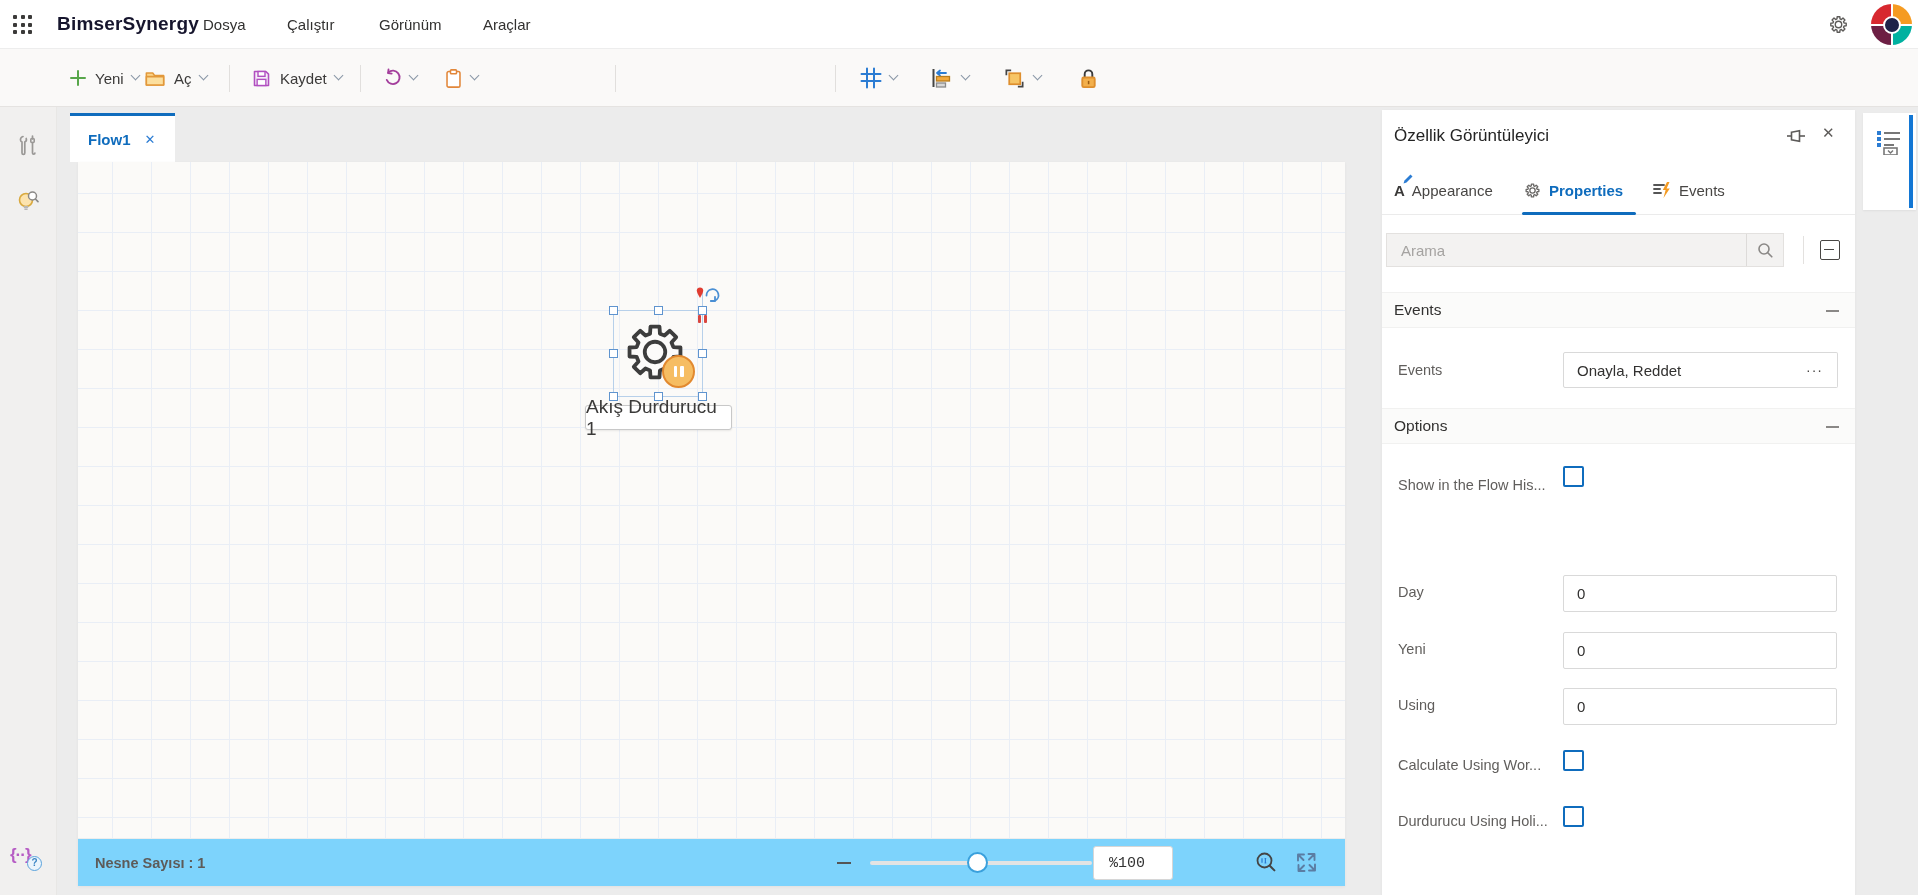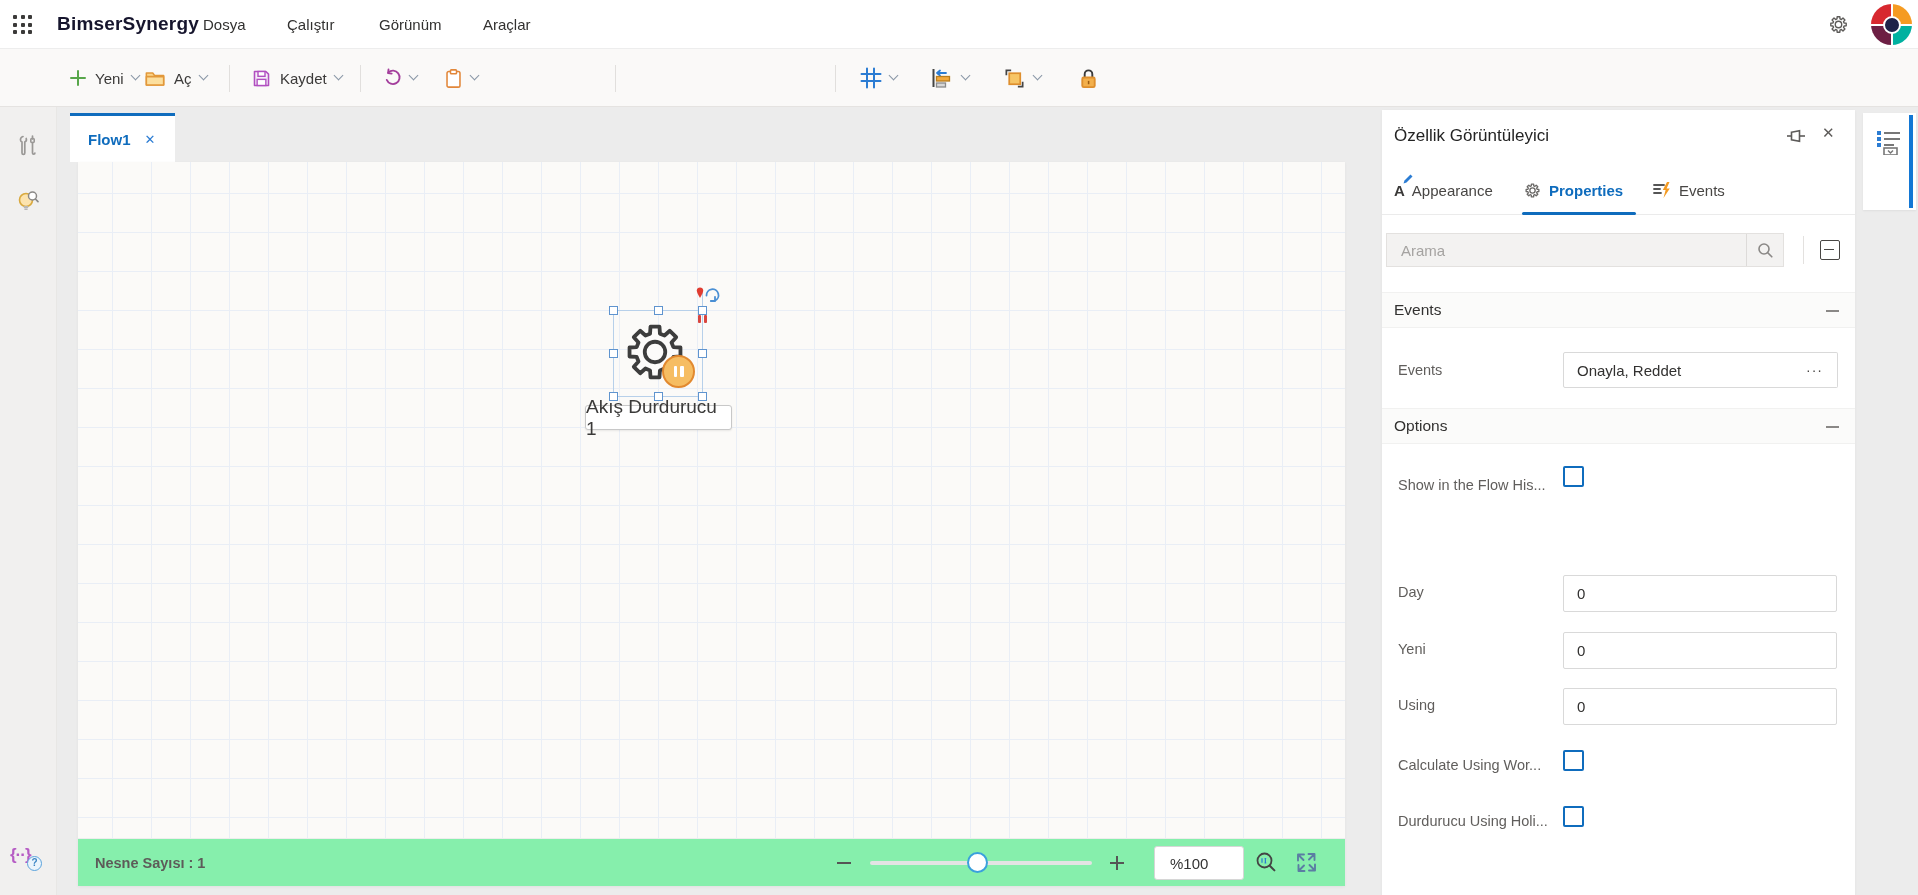--- a/index.html
+++ b/index.html
@@ -50,29 +50,29 @@
   .rot-line { position:absolute; left:624px; top:128px; width:1px; height:20px; background:#b7d0ea; }
   .node-gear { position:absolute; left:539px; top:152px; width:76px; height:76px; }
   .pause-badge { position:absolute; left:584px; top:193px; width:33px; height:33px; border-radius:50%; background:#f6bd62; border:2px solid #e2892f; display:flex; align-items:center; justify-content:center; gap:3px; }
   .pause-badge i { width:3.5px; height:11px; background:#fff; border-radius:1px; }
   .rot-pin { position:absolute; left:615px; top:124px; width:32px; height:24px; }
   .red-colon { position:absolute; left:620px; top:153px; display:flex; gap:3px; }
   .red-colon i { width:3px; height:8px; background:#d9453e; border-radius:1px; }
   .node-label { position:absolute; left:507px; top:243px; width:147px; height:25px; background:#fff; border:1px solid #c8c8c8; border-radius:3px; box-shadow:0 1px 2px rgba(0,0,0,.08); font-size:19px; color:#3b3a39; display:flex; align-items:center; justify-content:center; }
 
   
-  .statusbar { position:absolute; left:0; top:676px; width:1267px; height:48px; background:#86efac; border-top:1px solid #ededed; }
+  .statusbar { position:absolute; left:0; top:676px; width:1267px; height:48px; background:#7dd3fc; border-top:1px solid #ededed; }
   .obj-count { position:absolute; left:17px; top:0; line-height:48px; font-size:14.5px; font-weight:700; color:#5d5b59; }
   .zoom-minus, .zoom-plus { position:absolute; top:14px; width:20px; height:20px; cursor:pointer; }
   .zoom-minus::before { content:""; position:absolute; left:3px; top:9px; width:14px; height:1.8px; background:#555; }
   .zoom-plus::before { content:""; position:absolute; left:3px; top:9px; width:14px; height:1.8px; background:#555; }
   .zoom-plus::after  { content:""; position:absolute; left:9px; top:3px; width:1.8px; height:14px; background:#555; }
   .zoom-track { position:absolute; left:792px; top:22px; width:222px; height:4px; border-radius:2px; background:#e3e3e3; cursor:pointer; }
   .zoom-handle { position:absolute; left:889px; top:13px; width:21px; height:21px; border-radius:50%; background:#fff; border:2.5px solid #3aa0dc; cursor:grab; }
-  .zoom-input { position:absolute; left:1076px; top:7px; width:90px; height:34px; border:1px solid #d6d6d6; border-radius:3px; font-size:15px; color:#333; padding-left:15px; font-family:Liberation Sans, sans-serif; outline:none; background:#fff; }
+  .zoom-input { position:absolute; left:1015px; top:7px; width:80px; height:34px; border:1px solid #d6d6d6; border-radius:3px; font-size:15px; color:#333; padding-left:15px; font-family:Liberation Mono, monospace; outline:none; background:#fff; }
   .fit-icon { position:absolute; left:1176px; top:11px; width:25px; height:25px; cursor:pointer; }
   .expand-icon { position:absolute; left:1216px; top:11px; width:25px; height:25px; cursor:pointer; }
 
   
   .panel { position:absolute; left:1382px; top:110px; width:473px; height:785px; background:#fff; box-shadow:0 1px 3px rgba(0,0,0,.05); }
   .panel-title { position:absolute; left:12px; top:16px; font-size:17px; font-weight:400; color:#242424; }
   .pin-btn { position:absolute; left:403px; top:15px; width:22px; height:22px; cursor:pointer; }
   .panel-close { position:absolute; left:440px; top:14px; font-size:15px; color:#5d5b59; cursor:pointer; }
   .panel-tabs { position:absolute; left:0; top:55px; width:473px; height:50px; border-bottom:1px solid #ebebeb; }
   .ptab { position:absolute; top:0; height:50px; display:flex; align-items:center; gap:7px; font-size:15px; color:#484644; cursor:pointer; }

